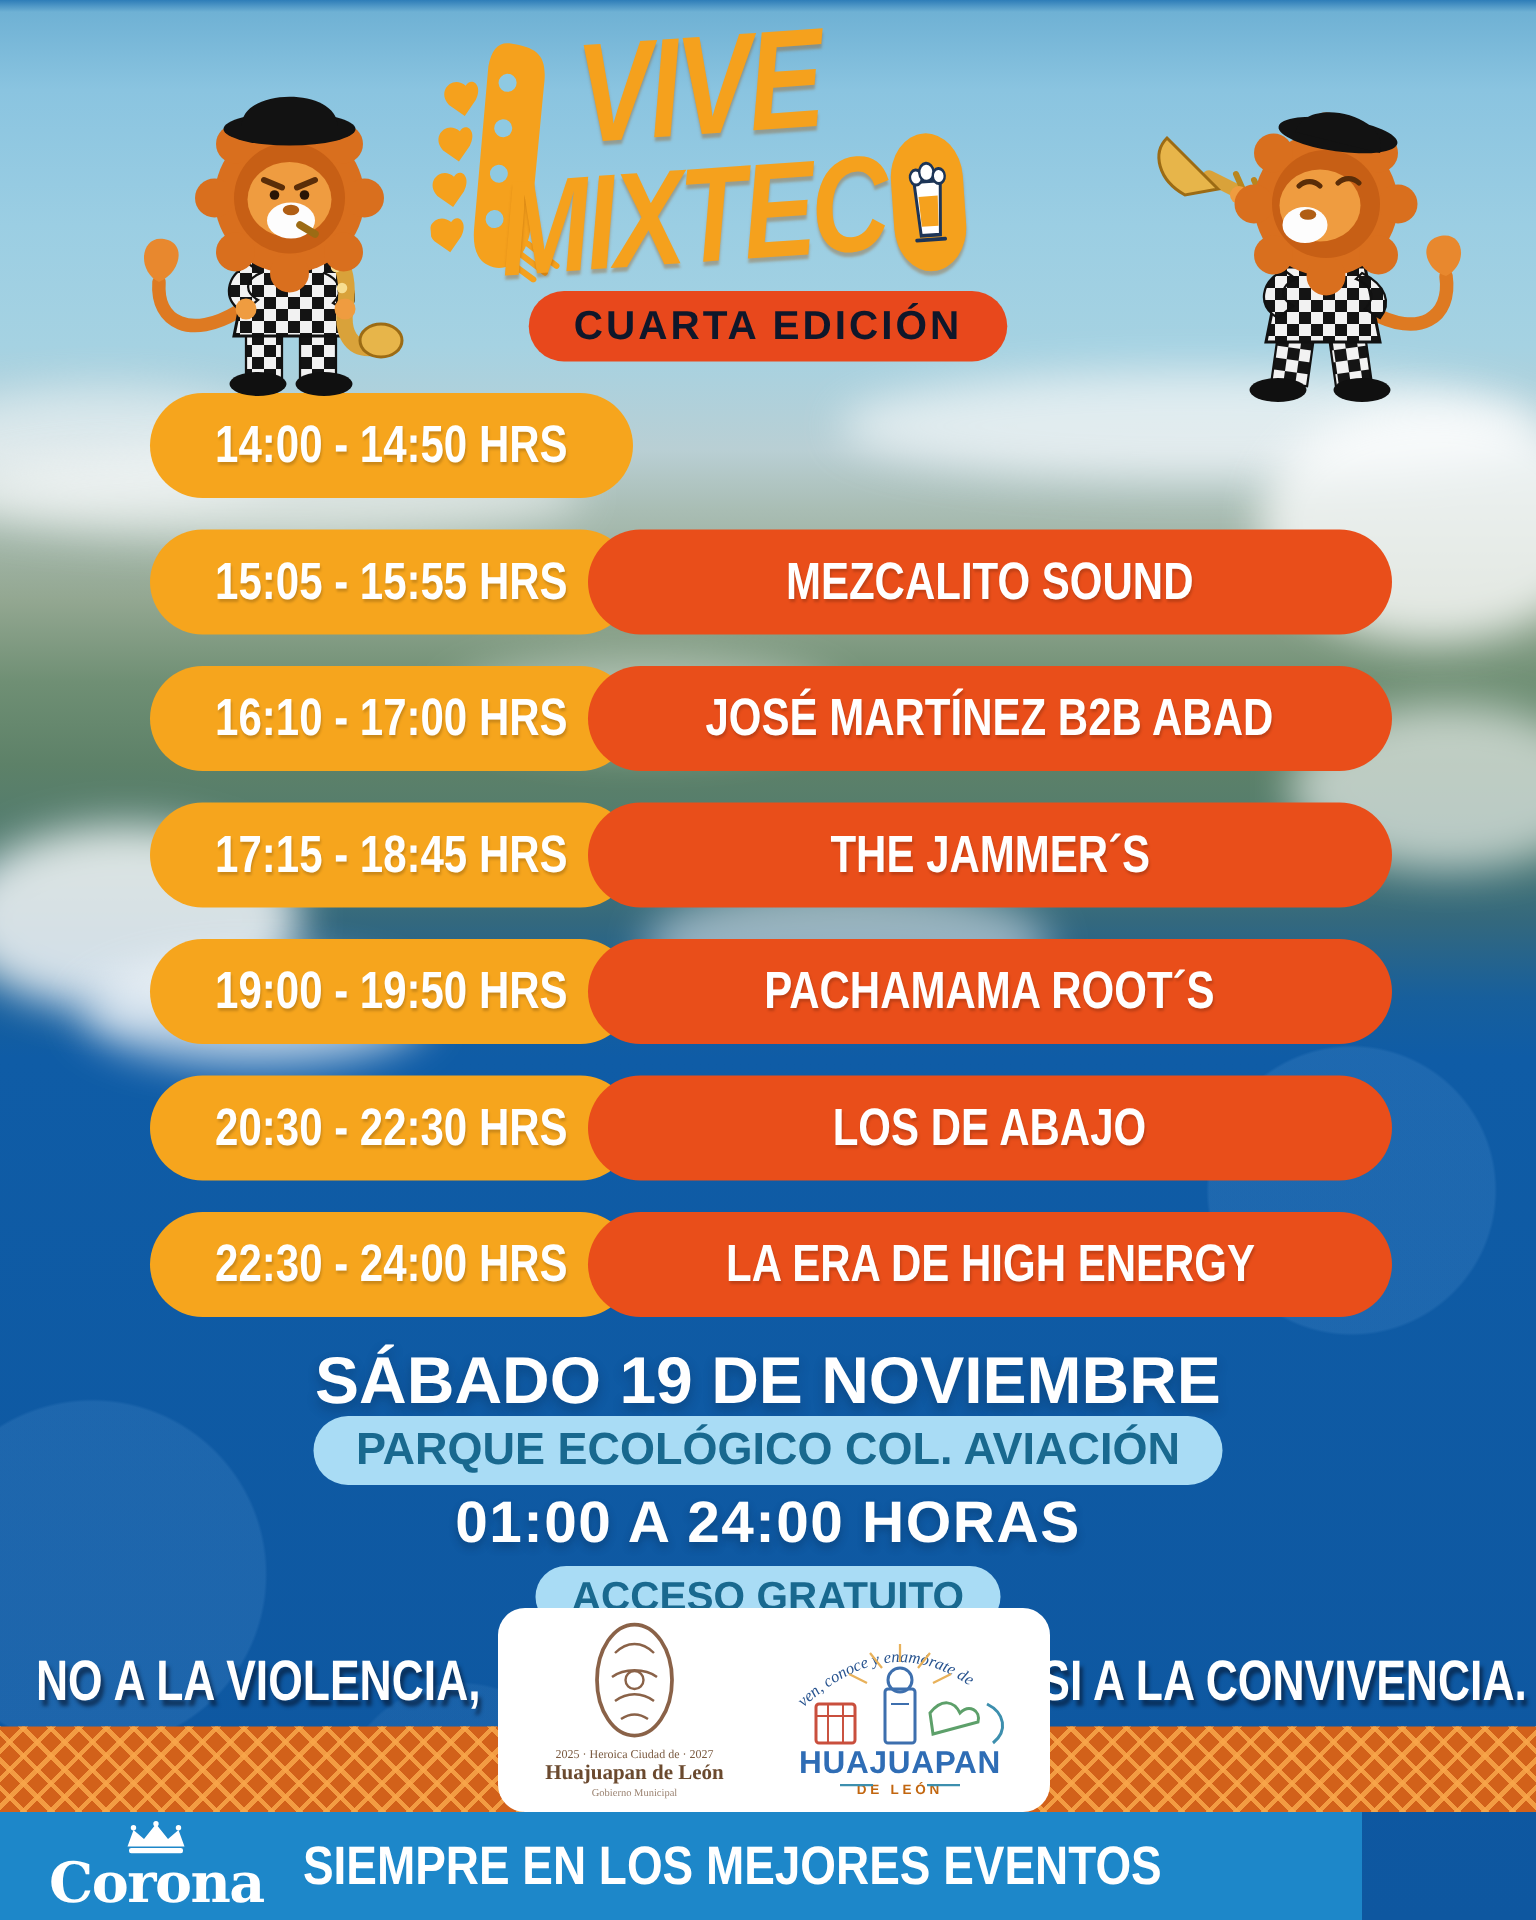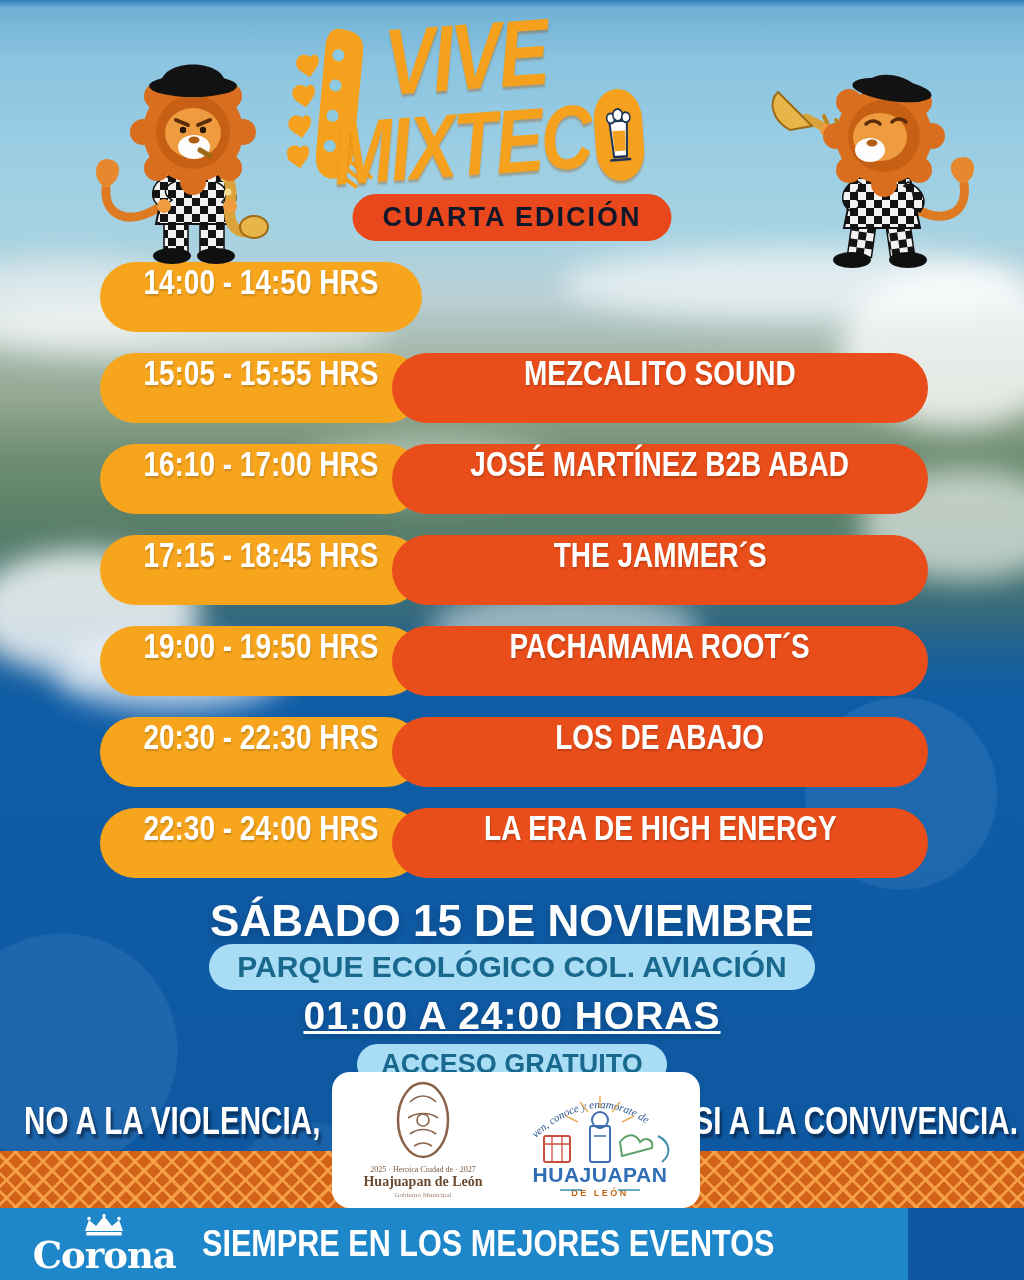--- a/index.html
+++ b/index.html
@@ -39,36 +39,36 @@
     background:#e8481c; color:#0f172a; font-weight:bold; font-size:27px;
     letter-spacing:2px; padding:8px 30px; border-radius:24px; z-index:4; white-space:nowrap;
   }
 
   .lion { position:absolute; z-index:5; }
 
   
   .schedule { position:absolute; left:100px; top:262px; width:828px; z-index:3; }
   .row { position:relative; height:70px; margin-bottom:21px; }
   .pill { position:absolute; top:0; height:70px; border-radius:35px;
-          display:flex; justify-content:center; }
+          display:flex; align-items:center; justify-content:center; }
   .time-pill { left:0; width:322px; background:#f6a51d; }
   .artist-pill { left:292px; right:0; background:#e94e1a; }
   .pill span {
     color:#fff; font-weight:bold; font-size:35px; letter-spacing:0;
     transform:scaleX(.8); white-space:nowrap;
     text-shadow:1px 2px 2px rgba(0,0,0,.18);
   }
 
   
   .event-date {
     position:absolute; top:896px; width:100%; text-align:center; z-index:3;
     color:#fff; font-weight:bold; font-size:44px; letter-spacing:0px;
     text-shadow:0 4px 8px rgba(0,30,60,.3);
   }
-  .center-line { position:absolute; width:100%; text-align:center; z-index:3;text-decoration:underline; }
+  .center-line { position:absolute; width:100%; text-align:center; z-index:3; }
   .blue-pill {
     display:inline-block; background:#a9dcf5; color:#19698f; font-weight:bold;
     border-radius:24px; white-space:nowrap;
   }
   .venue { top:944px; } .venue .blue-pill { font-size:30px; padding:6px 28px; }
   .hours { top:994px; color:#fff; font-weight:bold; font-size:39px; letter-spacing:1px;
            text-shadow:0 3px 6px rgba(0,30,60,.3); }
   .access { top:1044px; } .access .blue-pill { font-size:27px; padding:5px 24px; }
 
   
@@ -303,21 +303,21 @@
     <div class="row">
       <div class="pill time-pill">
           <span>22:30 - 24:00 HRS</span>
         </div>
       <div class="pill artist-pill">
           <span>LA ERA DE HIGH ENERGY</span>
         </div>
     </div>
   </div>
 
-  <div class="event-date">SÁBADO 15 DE NOVIEMBRE</div>
+  <div class="event-date">SÁBADO 19 DE NOVIEMBRE</div>
   <div class="center-line venue">
     <span class="blue-pill">PARQUE ECOLÓGICO COL. AVIACIÓN</span>
   </div>
   <div class="center-line hours">01:00 A 24:00 HORAS</div>
   <div class="center-line access">
     <span class="blue-pill">ACCESO GRATUITO</span>
   </div>
 
   <div class="message msg-left">NO A LA VIOLENCIA,</div>
   <div class="message msg-right">SI A LA CONVIVENCIA.</div>

